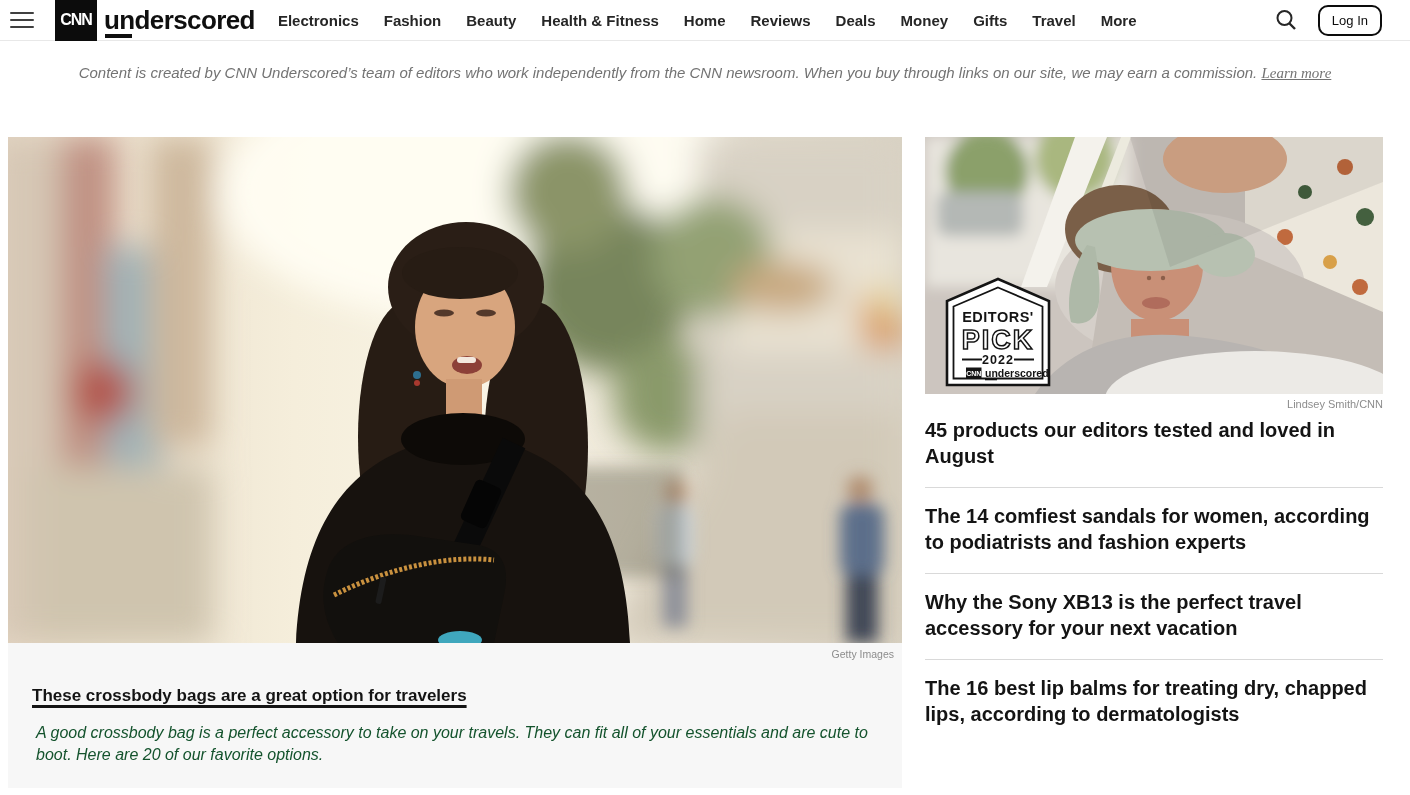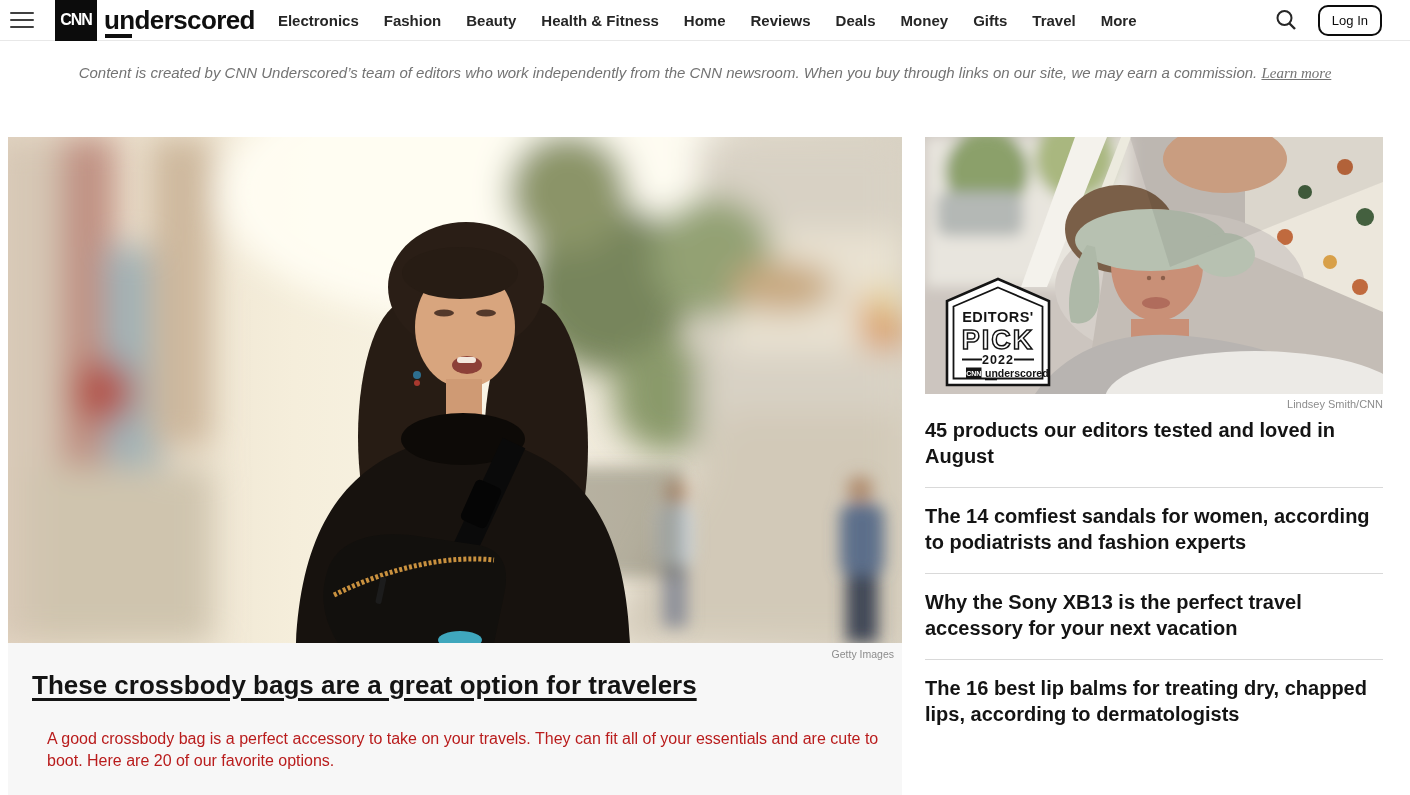--- a/index.html
+++ b/index.html
@@ -43,25 +43,25 @@
 
   
   .main { display:flex; gap:23px; padding:55px 27px 0 8px; align-items:flex-start; }
   .hero { width:894px; }
   .hero-media { width:894px; height:506px; overflow:hidden; position:relative; cursor:pointer; }
   .hero-media svg { display:block; }
   .hero-body { background:#f7f7f7; position:relative; padding:21px 24px 18px 24px; }
   .credit { font-size:10.5px; color:#8c8c8c; }
   .hero-credit { position:absolute; top:5px; right:8px; }
   .hero-headline {
-    font-size:26px; font-weight:bold; color:#141414; margin:6px 0 12px 0;
+    font-size:17px; font-weight:bold; color:#141414; margin:22px 0 12px 0;
     text-decoration:underline; text-decoration-thickness:2.5px; text-underline-offset:4px;
     cursor:pointer; display:inline-block;
   }
-  .hero-desc { font-size:16px; color:#b91c1c; line-height:22px; margin:15px; width:846px; }
+  .hero-desc { font-size:16px; color:#14532d; line-height:22px; margin:4px; width:846px;font-style:italic; }
 
   
   .aside { width:458px; }
   .aside-media { width:458px; height:257px; position:relative; overflow:hidden; cursor:pointer; }
   .aside-media svg.photo { display:block; }
   .badge { position:absolute; left:20px; bottom:7px; }
   .aside-credit { text-align:right; font-size:11px; color:#8c8c8c; margin-top:4px; height:13px; }
   .aside-headline {
     font-size:20px; font-weight:bold; color:#141414; line-height:26px;
     margin:15px 0 18px 0; cursor:pointer;

